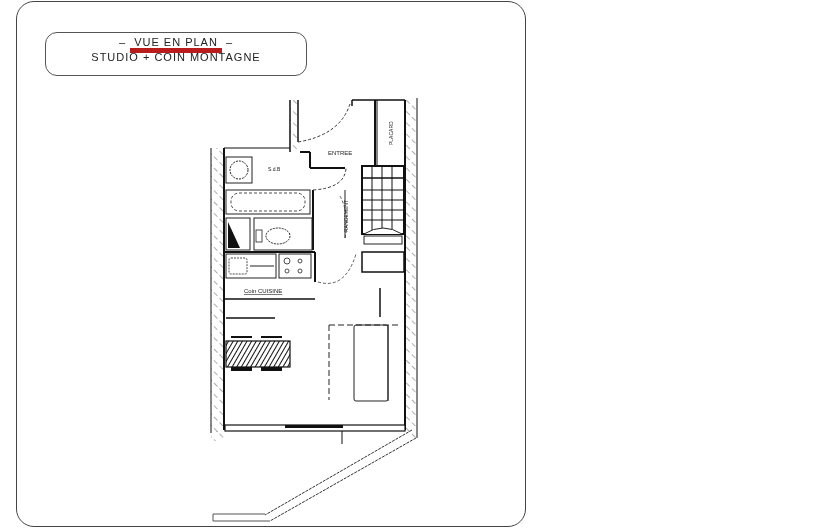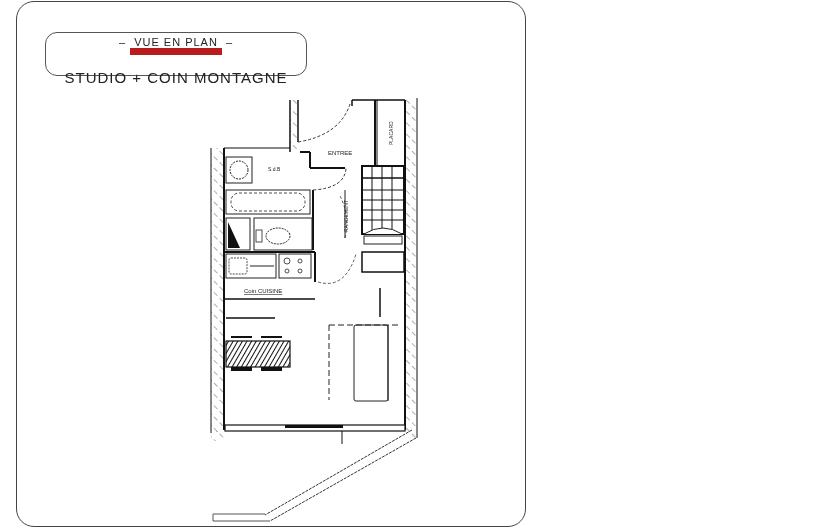--- a/index.html
+++ b/index.html
@@ -1,21 +1,21 @@
 <!DOCTYPE html>
 <html><head>
 <meta charset="utf-8">
 <style>
   html, body { margin:0; padding:0; background:#ffffff; }
   body { width:840px; height:530px; position:relative; overflow:hidden; font-family:"Liberation Sans", sans-serif; }
   .frame { position:absolute; left:16px; top:1px; width:510px; height:526px; border:1.5px solid #444; border-radius:18px; box-sizing:border-box; }
   .title-box { position:absolute; left:45px; top:32px; width:262px; height:44px; border:1.5px solid #555; border-radius:12px; box-sizing:border-box; text-align:center; color:#222; }
   .title-line1 { font-size:11px; letter-spacing:1px; margin-top:3px; }
-  .title-line1 span.u { border-bottom:7px solid #b91c1c; padding:0 4px; }
-  .title-line2 { font-size:15px; letter-spacing:1px; margin-top:21px; }
+  .title-line1 span.u { border-bottom:5px solid #b91c1c; padding:0 4px; }
+  .title-line2 { font-size:11px; letter-spacing:1px; margin-top:3px; }
   svg.plan { position:absolute; left:0; top:0; }
   .lbl { font-family:"Liberation Sans", sans-serif; fill:#222; }
 </style>
 </head>
 <body>
 
 <div class="frame"></div>
 
 <div class="title-box">
   <div class="title-line1">

